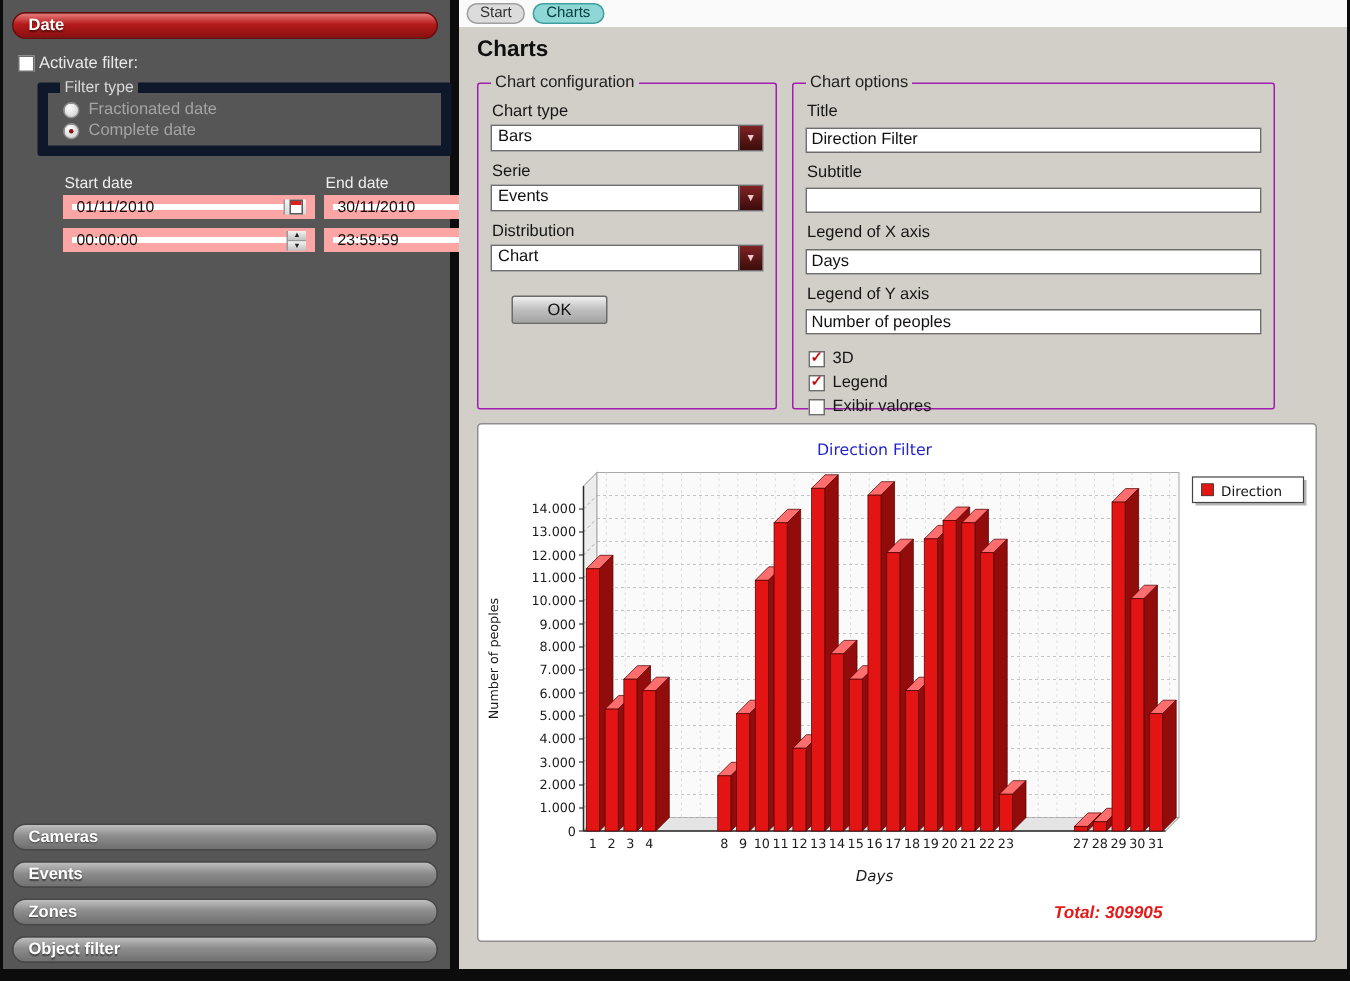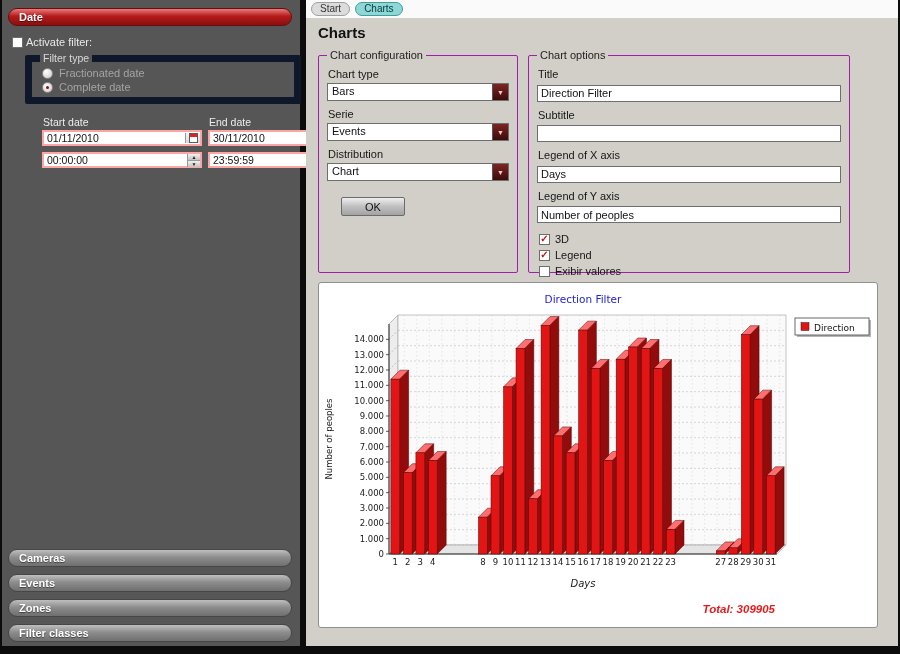--- a/index.html
+++ b/index.html
@@ -42,21 +42,21 @@
   .radio.on::after { content:""; position:absolute; inset:3px; border-radius:50%; background:#8a1212; }
   .rlbl { font-size:11px; color:#a4a4a4; }
   .date-grid {
     position:absolute; left:8px; right:8px; top:116px;
     display:grid; grid-template-columns:1fr 1fr; column-gap:6px;padding-left:32px;
   }
   .dcol { display:flex; flex-direction:column; }
   .flabel-sb { font-size:10.5px; color:#ededed; margin:0 0 2px 1px; }
   .field {
     display:flex; align-items:center; height:16px; background:#fff;
-    border:2px solid #fca5a5; margin-bottom:6px;
+    border:6px solid #fca5a5; margin-bottom:6px;
   }
   .field input {
     flex:1; min-width:0; border:none; outline:none; padding:0 3px;
     font-family:inherit; font-size:10.5px; color:#111; background:transparent;
   }
   .calbtn { width:15px; flex:none; border-left:1px solid #999; background:linear-gradient(#f6f6f6,#d8d8d8); display:flex; align-items:center; justify-content:center; cursor:pointer; }
   .calglyph { width:9px; height:10px; border:1px solid #5a5a5a; background:linear-gradient(to bottom, #d22 0, #d22 3px, #fff 3px); }
   .spin { width:13px; flex:none; display:flex; flex-direction:column; border-left:1px solid #999; }
   .spin i {
     flex:1; font-style:normal; font-size:5px; line-height:6px; text-align:center; color:#222;
@@ -160,21 +160,21 @@
               <i>▼</i>
             </span>
         </div>
       </div>
     </div>
 
     <div class="accordion">
       <div class="pill gray">Cameras</div>
       <div class="pill gray">Events</div>
       <div class="pill gray">Zones</div>
-      <div class="pill gray">Filter classes</div>
+      <div class="pill gray">Object filter</div>
     </div>
   </aside>
 
   <section class="main">
     <div class="tabsbar">
       <span class="tab">Start</span>
       <span class="tab active">Charts</span>
     </div>
 
     <div class="panel">

